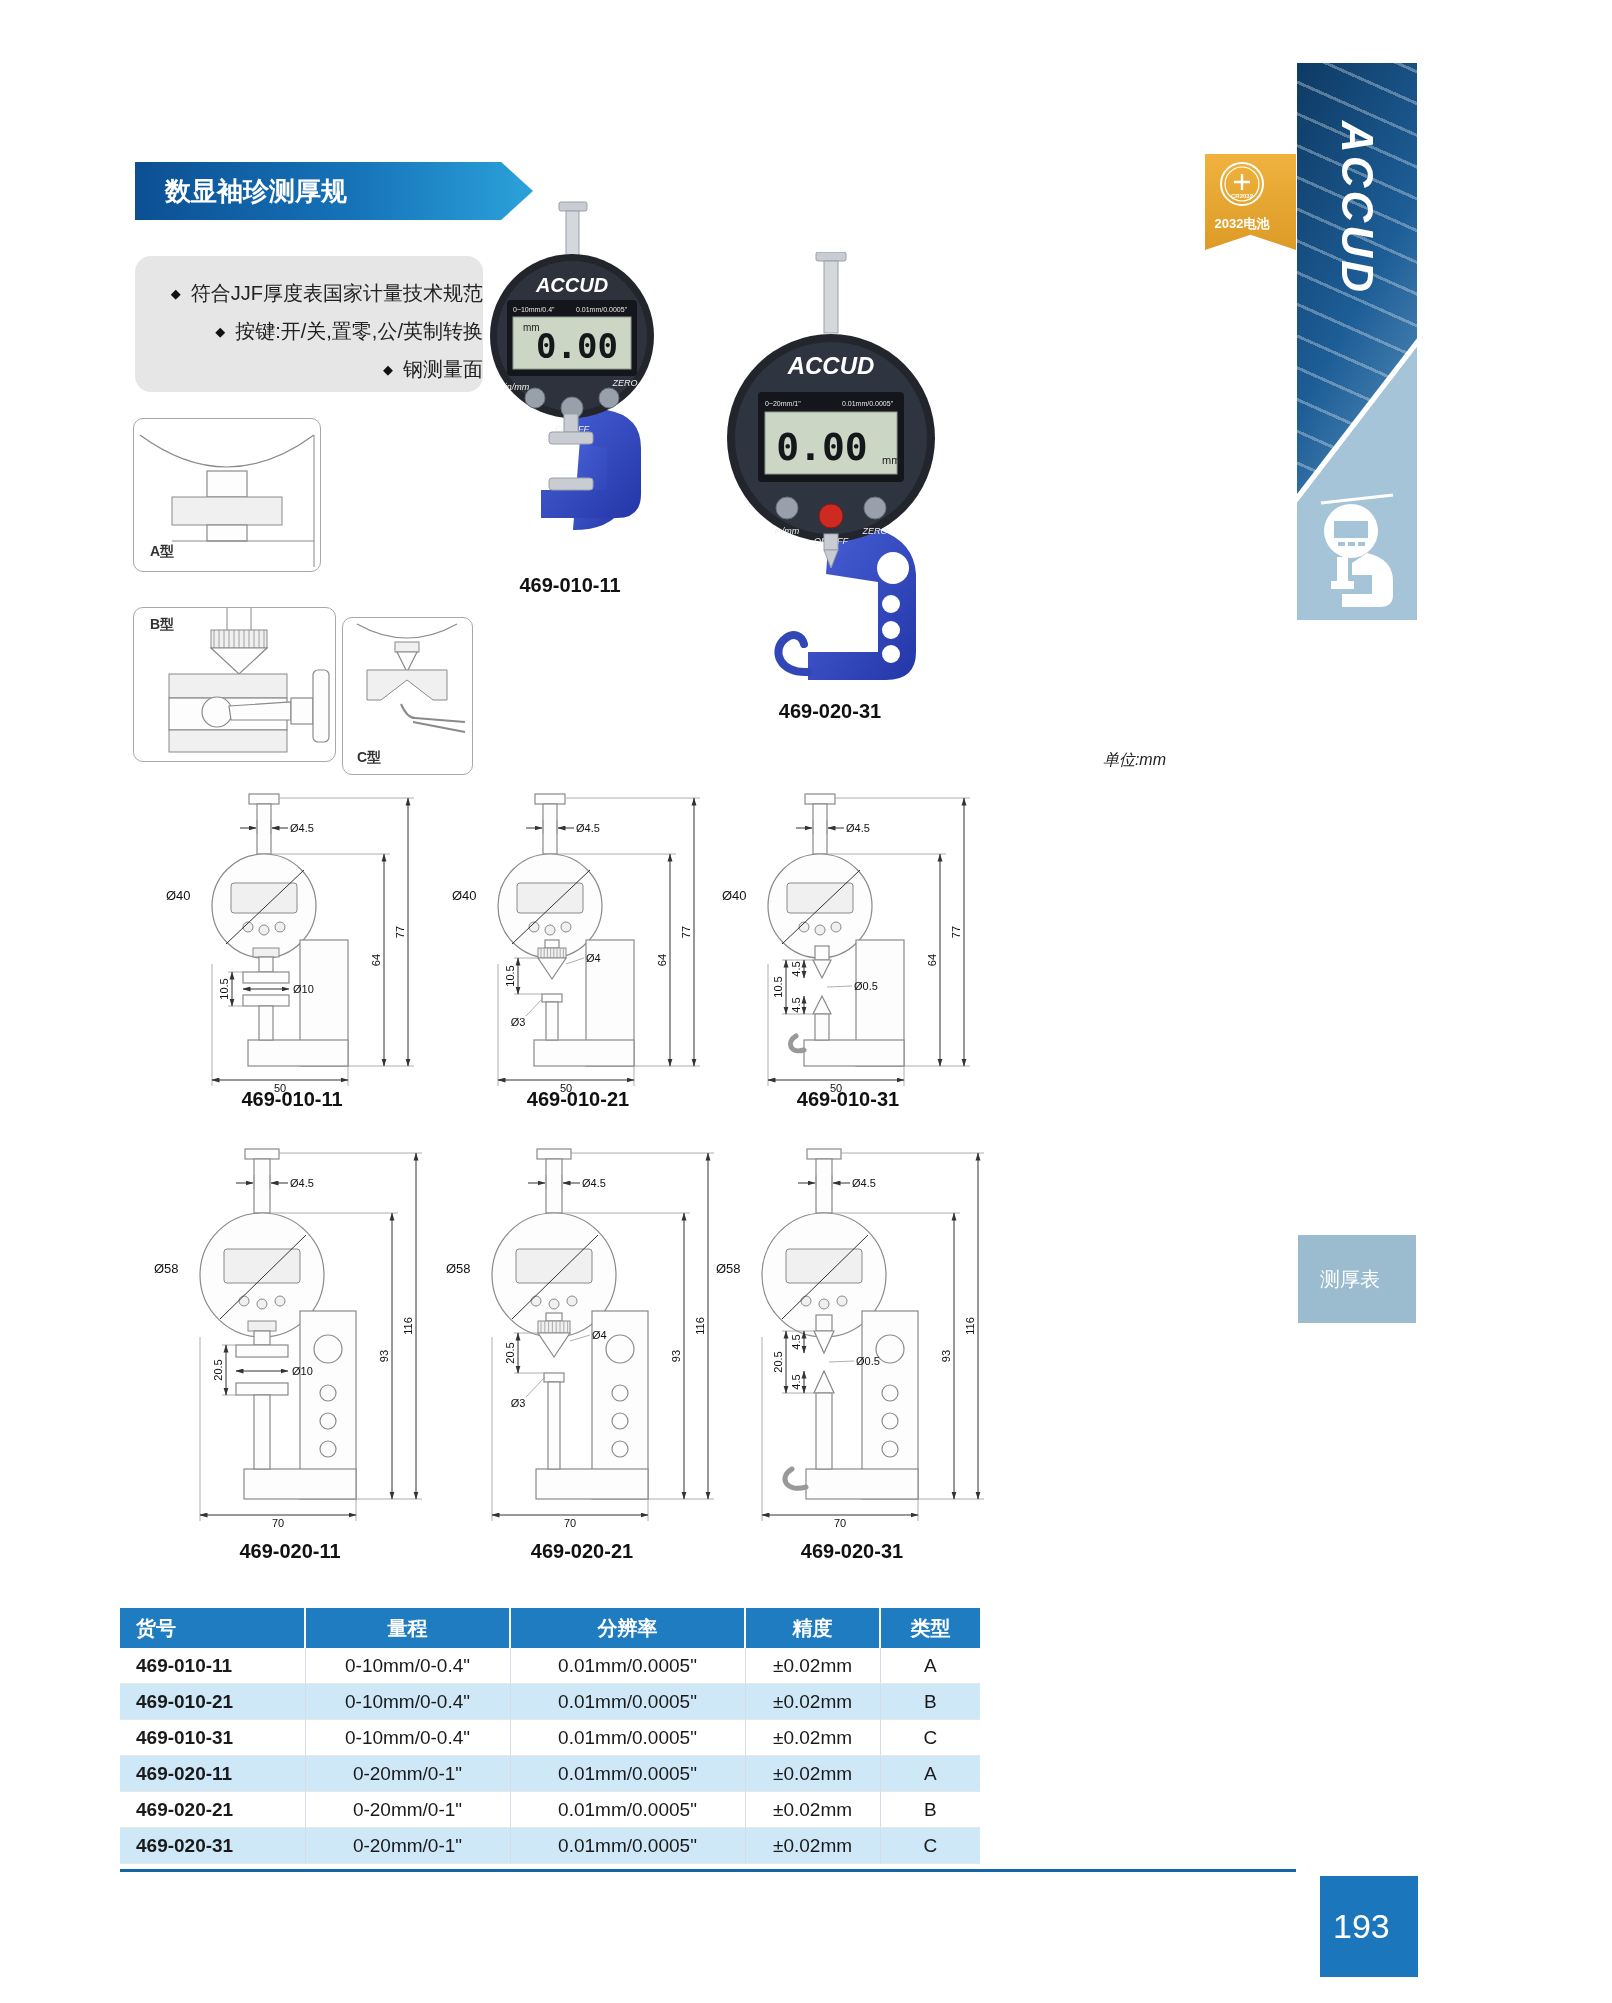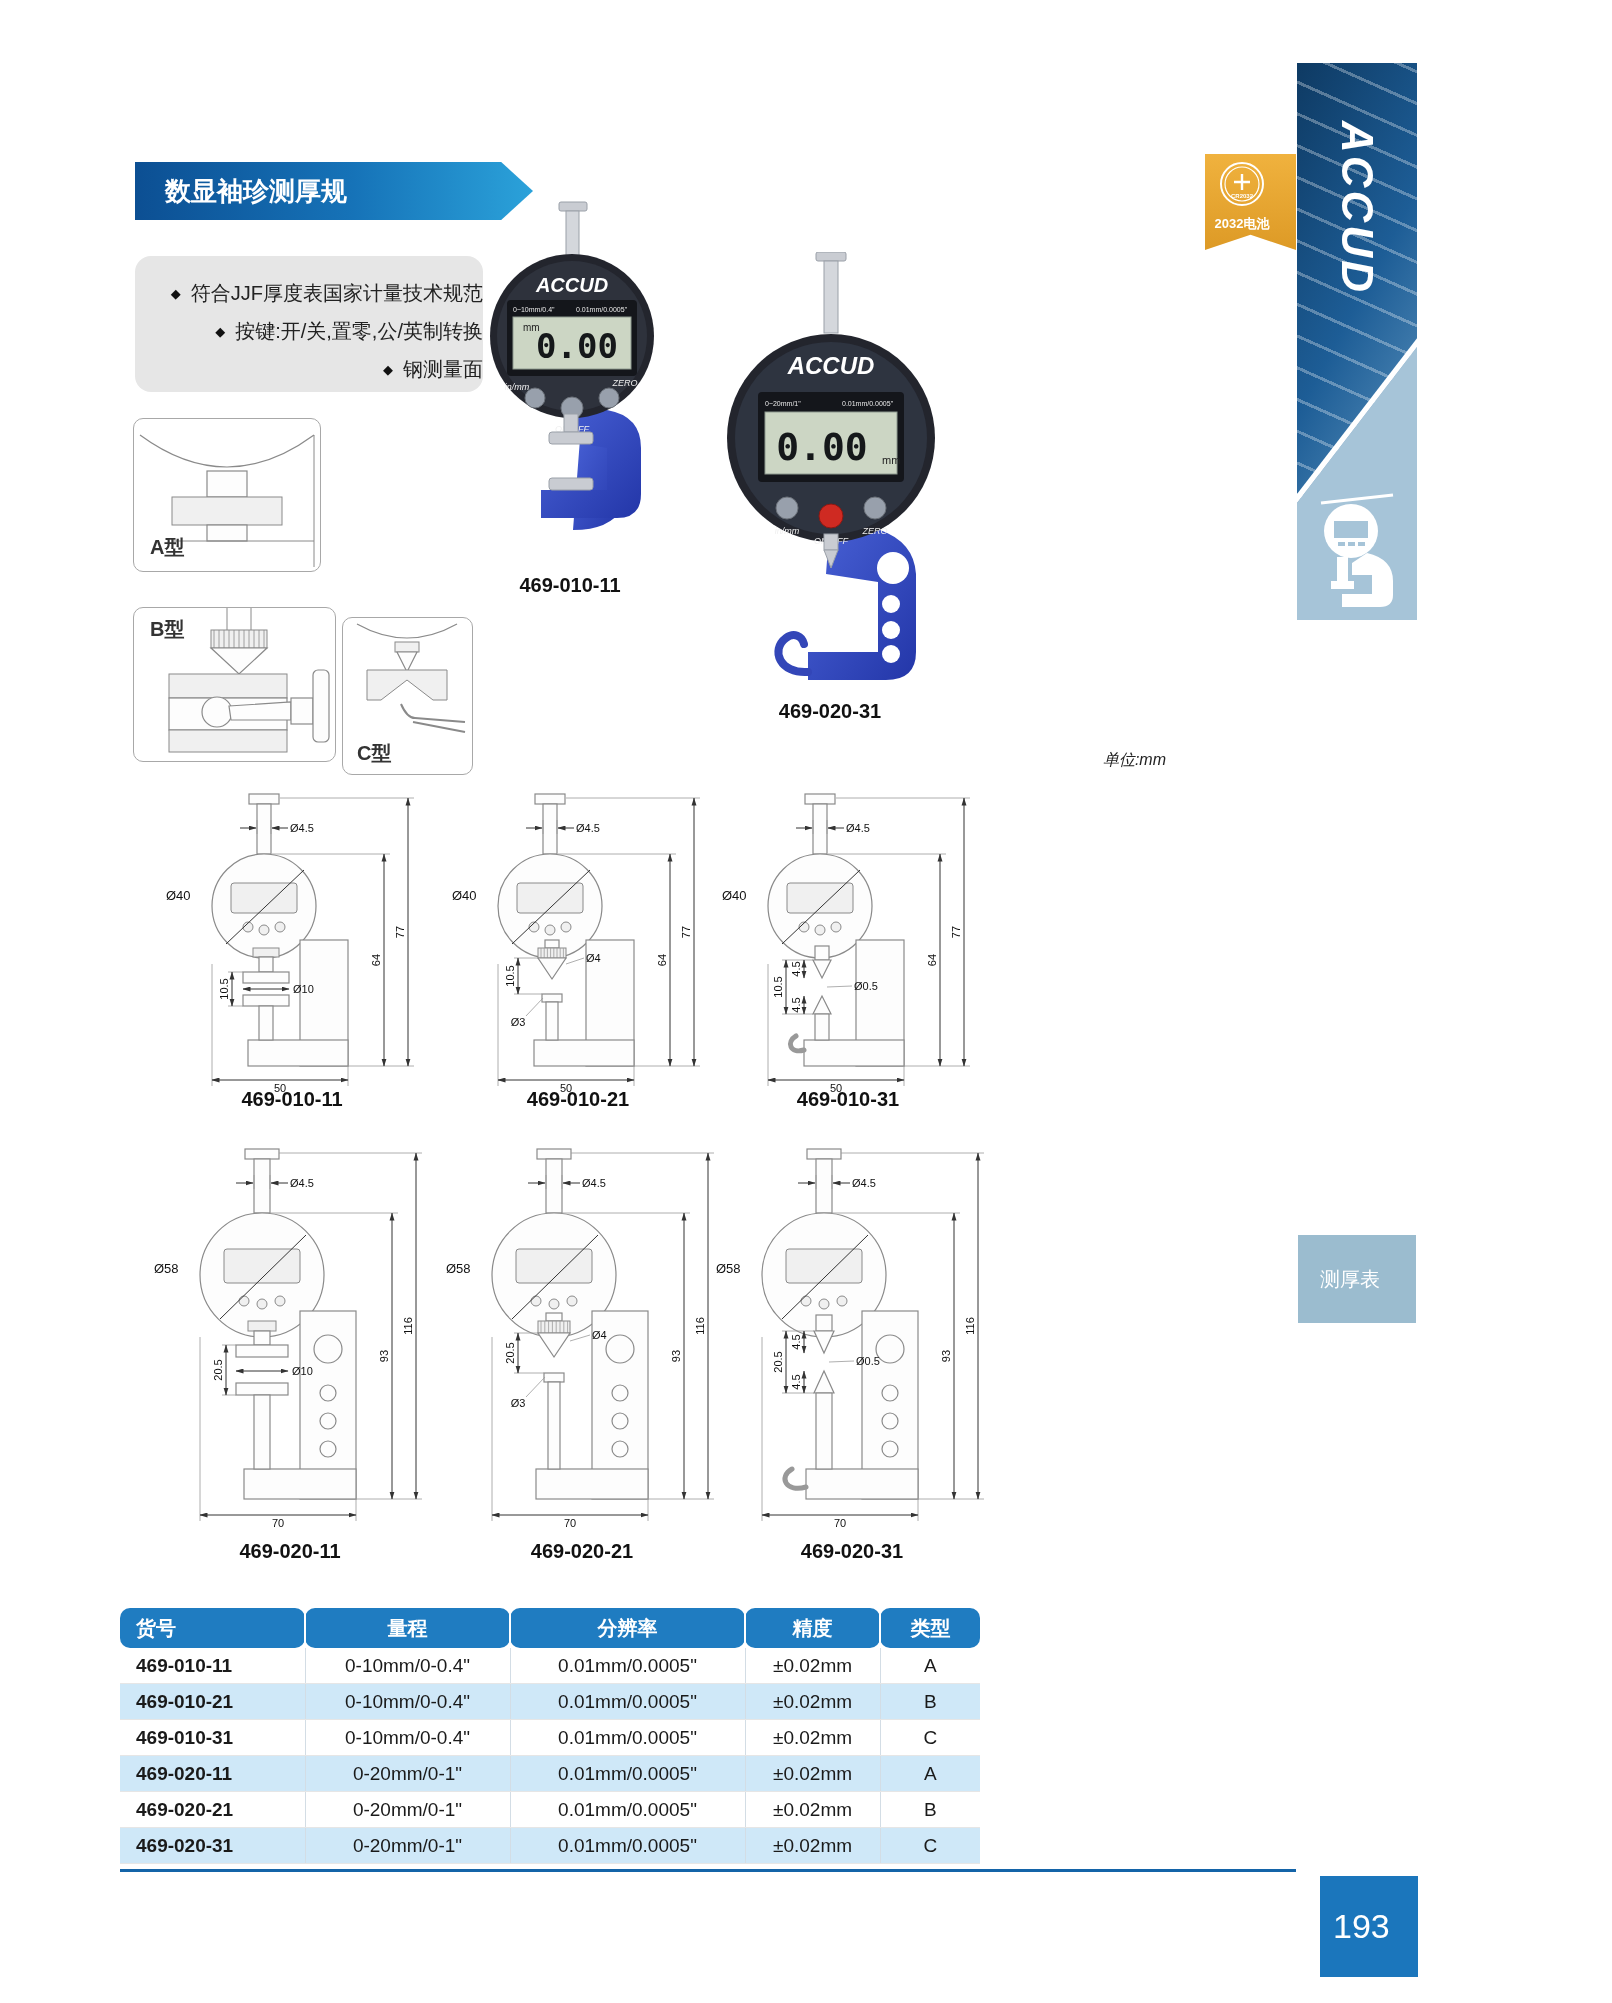--- a/index.html
+++ b/index.html
@@ -20,32 +20,32 @@
     box-sizing:border-box;z-index:1;}
 
   
   .features{left:135px;top:256px;width:348px;height:136px;background:#e6e6e6;border-radius:16px;
     padding:24px 0 0 26px;box-sizing:border-box;}
   .feat{font-size:20px;color:#222;margin-bottom:11px;white-space:nowrap;text-align:right;}
   .feat .dia{font-size:13px;margin-right:10px;vertical-align:2px;color:#111;}
 
   
   .tbox{border:1.6px solid #a8a8a8;border-radius:10px;background:#fff;}
-  .tlabel{position:absolute;font-size:20px;font-weight:bold;color:#333;}
+  .tlabel{position:absolute;font-size:14px;font-weight:bold;color:#333;}
 
   
   .cap{font-size:20px;font-weight:bold;color:#111;text-align:center;}
 
   .units{font-size:16px;color:#222;text-align:right;}
 
   
   .spec{left:120px;top:1608px;width:860px;}
   table.spec-t{border-collapse:collapse;width:860px;table-layout:fixed;}
   table.spec-t th{background:#1f7cc1;color:#fff;font-size:20px;font-weight:bold;height:38px;
-    border-right:2px solid #fff;border-radius:10px;}
+    border-right:2px solid #fff;}
   table.spec-t th:last-child{border-right:none;}
   table.spec-t th.h0{text-align:left;padding-left:16px;}
   table.spec-t td{font-size:19px;color:#1a1a1a;height:33px;text-align:center;
     border-right:1px solid #d3dde5;border-bottom:1px solid #e6e6e6;}
   table.spec-t td:last-child{border-right:none;}
   table.spec-t td.c0{font-weight:bold;text-align:left;padding-left:16px;}
   table.spec-t tr:nth-child(even) td{background:#cfe8f8;}
 
   
   .rule{left:120px;top:1869px;width:1176px;height:3px;background:#1464a8;}

